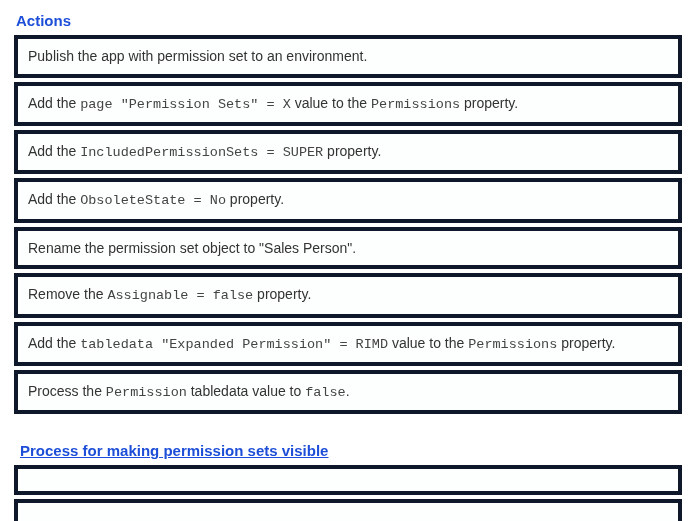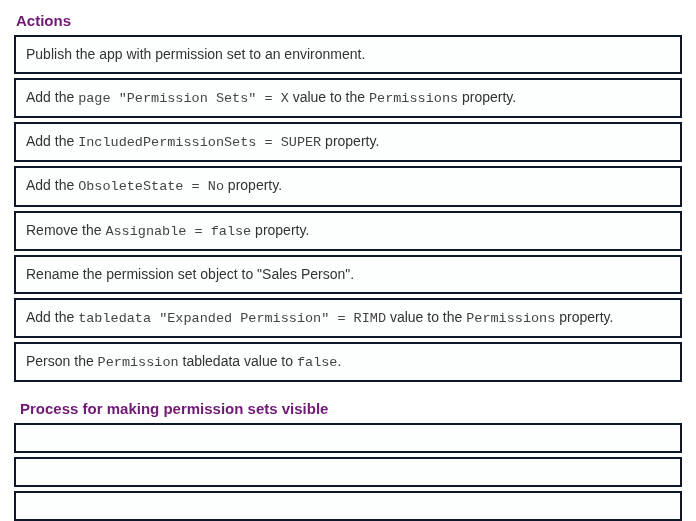--- a/index.html
+++ b/index.html
@@ -10,30 +10,31 @@
     font-family: "Segoe UI", Arial, sans-serif;
   }
   .page {
     box-sizing: border-box;
     width: 696px;
     padding: 10px 14px 16px 14px;
   }
   .section-title {
     font-size: 15px;
     font-weight: 700;
-    color: #701a75;
+    color: #1d4ed8;
     margin: 2px 0 6px 2px;
   }
   .section-title.second {
-    margin-top: 18px;
+    margin-top: 28px;
     margin-left: 6px;
+    text-decoration: underline;
   }
   .item {
     box-sizing: border-box;
-    border: 2px solid #0f172a;
+    border: 4px solid #0f172a;
     background: #fdfefe;
     padding: 8px 10px;
     margin: 4px 0;
     font-size: 14px;
     line-height: 1.35;
     color: #333;
     min-height: 36px;
   }
   .item.blank {
     min-height: 30px;
@@ -48,24 +49,24 @@
 <body>
 
 <div class="page">
   <div id="actions-section">
     <div class="section-title">Actions</div>
     <div id="actions-list">
         <div class="item"><span>Publish the app with permission set to an environment.</span></div>
         <div class="item"><span>Add the </span><code class="inline">page "Permission Sets" = X</code><span> value to the </span><code class="inline">Permissions</code><span> property.</span></div>
         <div class="item"><span>Add the </span><code class="inline">IncludedPermissionSets = SUPER</code><span> property.</span></div>
         <div class="item"><span>Add the </span><code class="inline">ObsoleteState = No</code><span> property.</span></div>
+        <div class="item"><span>Rename the permission set object to "Sales Person".</span></div>
         <div class="item"><span>Remove the </span><code class="inline">Assignable = false</code><span> property.</span></div>
-        <div class="item"><span>Rename the permission set object to "Sales Person".</span></div>
         <div class="item"><span>Add the </span><code class="inline">tabledata "Expanded Permission" = RIMD</code><span> value to the </span><code class="inline">Permissions</code><span> property.</span></div>
-        <div class="item"><span>Person the </span><code class="inline">Permission</code><span> tabledata value to </span><code class="inline">false</code><span>. </span></div>
+        <div class="item"><span>Process the </span><code class="inline">Permission</code><span> tabledata value to </span><code class="inline">false</code><span>. </span></div>
       </div>
   </div>
 
   <div id="process-section">
     <div class="section-title second">Process for making permission sets visible</div>
     <div id="process-list">
         <div class="item blank"></div>
         <div class="item blank"></div>
         <div class="item blank"></div>
       </div>

